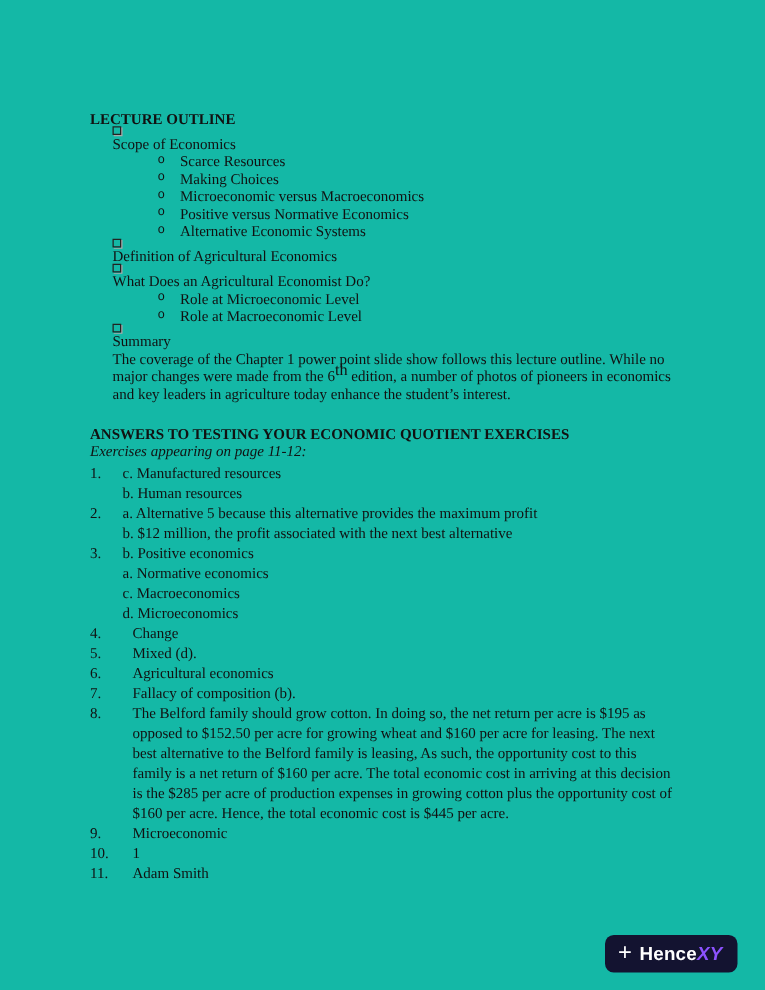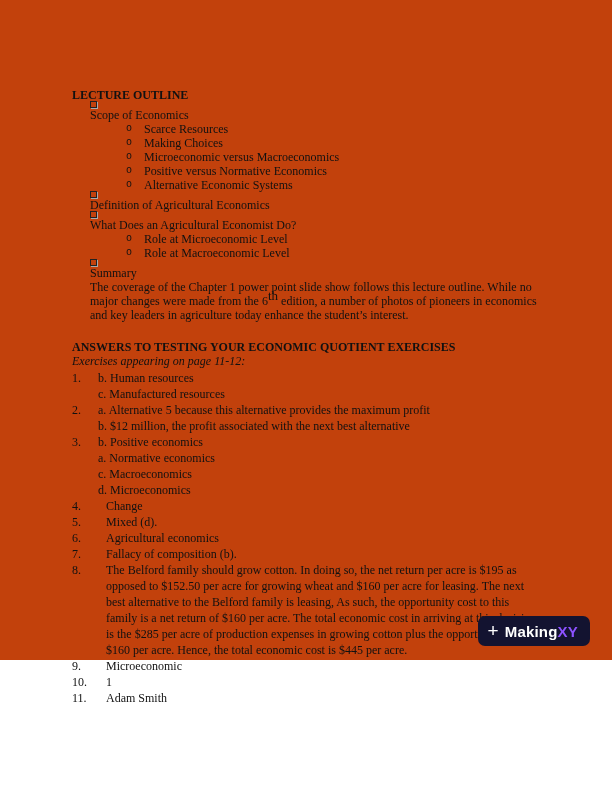--- a/index.html
+++ b/index.html
@@ -12,22 +12,22 @@
     height: 792px;
     position: relative;
     font-family: "Liberation Serif", serif;
     font-size: 12px;
     color: #111111;
     overflow: hidden;
   }
   .page {
     position: relative;
     width: 612px;
-    height: 660px;
-    background: #c2410c;
+    height: 792px;
+    background: #14b8a6;
   }
   .content {
     padding: 88px 70px 0 72px;
   }
   .section-title {
     font-size: 12px;
     font-weight: bold;
     line-height: 14px;
     margin: 0;
   }
@@ -107,21 +107,21 @@
     font-weight: 300;
     line-height: 1;
     margin-top: -2px;
   }
   .logo .brand {
     color: #ffffff;
     font-size: 15px;
     font-weight: bold;
     letter-spacing: 0.2px;
   }
-  .logo .xy { color: #8c52ff; }
+  .logo .xy { color: #8c52ff; font-style: italic; }
 </style>
 </head>
 <body>
 
 <div class="page">
   <div class="content">
 
     <h1 class="section-title">LECTURE OUTLINE</h1>
 
     <div class="outline">
@@ -182,22 +182,22 @@
     <p class="note"><span>The coverage of the Chapter 1 power point slide show follows this lecture outline. While no major changes were made from the 6</span><sup>th</sup><span> edition, a number of photos of pioneers in economics and key leaders in agriculture today enhance the student’s interest.</span></p>
 
     <h1 class="section-title answers-title">ANSWERS TO TESTING YOUR ECONOMIC QUOTIENT EXERCISES</h1>
     <p class="subtitle">Exercises appearing on page 11-12:</p>
 
     <div class="answers">
 
       <div class="ans-row">
         <span class="ans-num">1.</span>
         <div class="ans-content tight">
+          <div class="ans-line">c. Manufactured resources</div>
           <div class="ans-line">b. Human resources</div>
-          <div class="ans-line">c. Manufactured resources</div>
         </div>
       </div>
 
       <div class="ans-row">
         <span class="ans-num">2.</span>
         <div class="ans-content tight">
           <div class="ans-line">a. Alternative 5 because this alternative provides the maximum profit</div>
           <div class="ans-line">b. $12 million, the profit associated with the next best alternative</div>
         </div>
       </div>
@@ -266,15 +266,15 @@
         <div class="ans-content">
           <div class="ans-line">Adam Smith</div>
         </div>
       </div>
 
     </div>
   </div>
 
   <div class="logo">
     <span class="plus">+</span>
-    <span class="brand"><span>Making</span><span class="xy">XY</span></span>
+    <span class="brand"><span>Hence</span><span class="xy">XY</span></span>
   </div>
 </div>
 
 </body></html>

